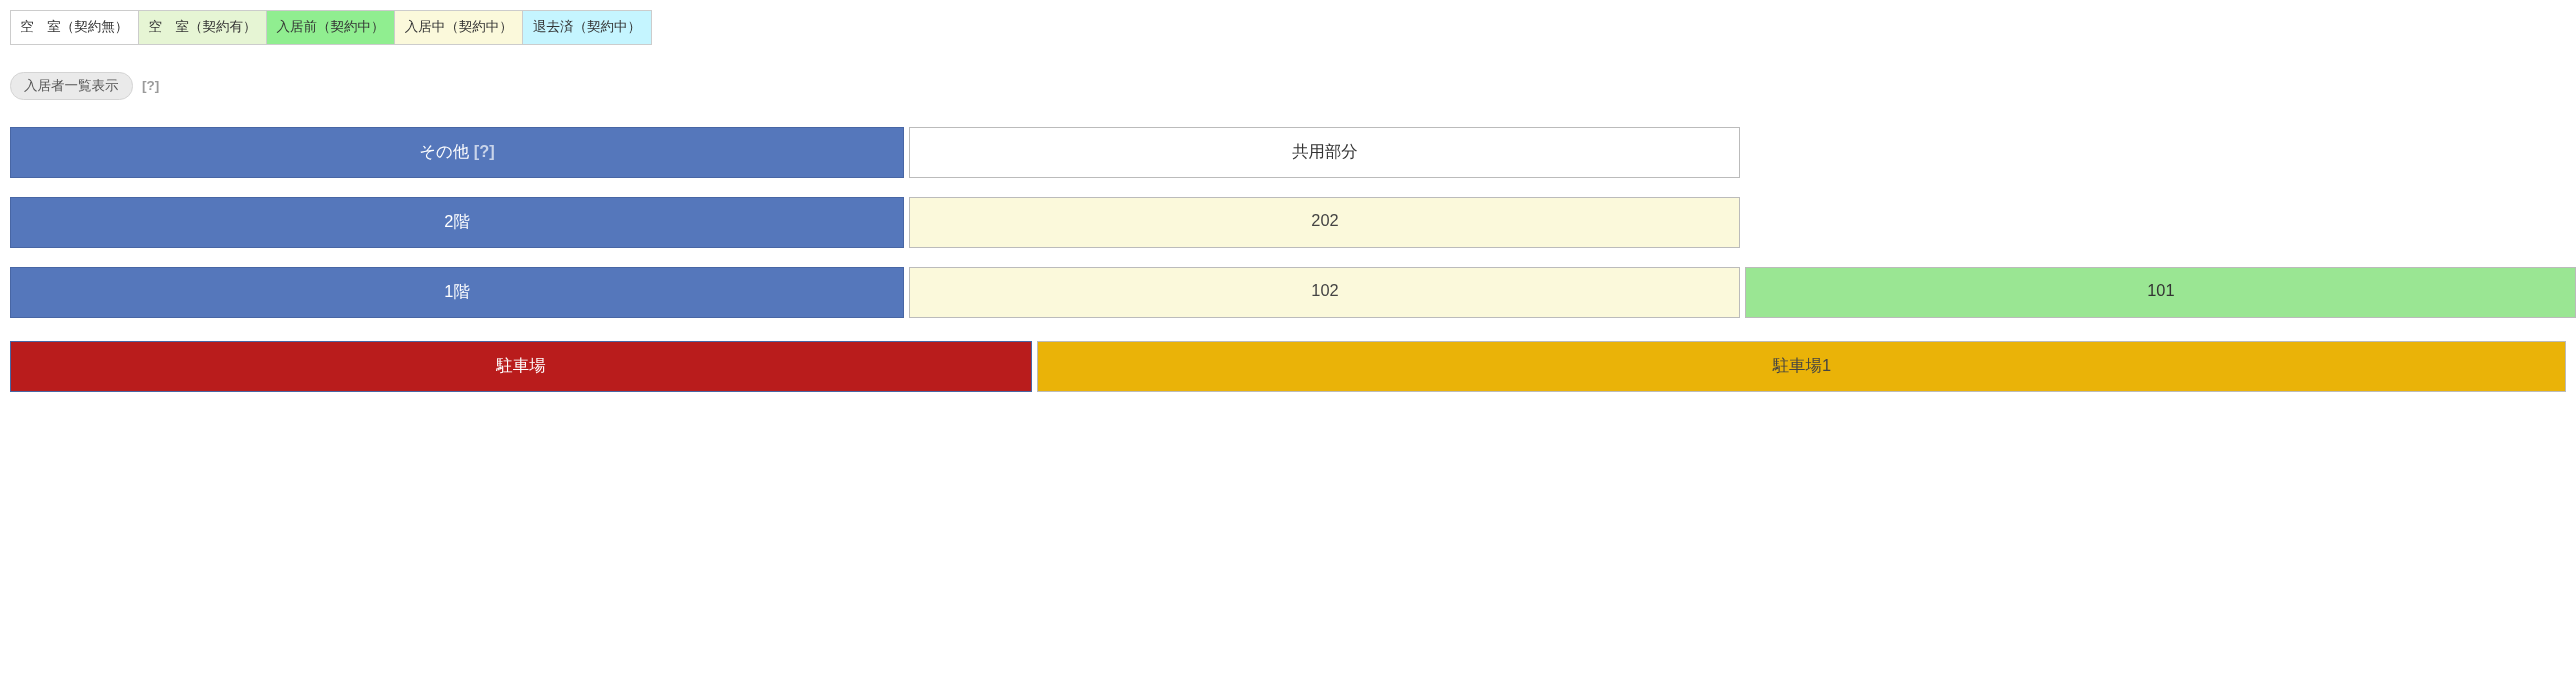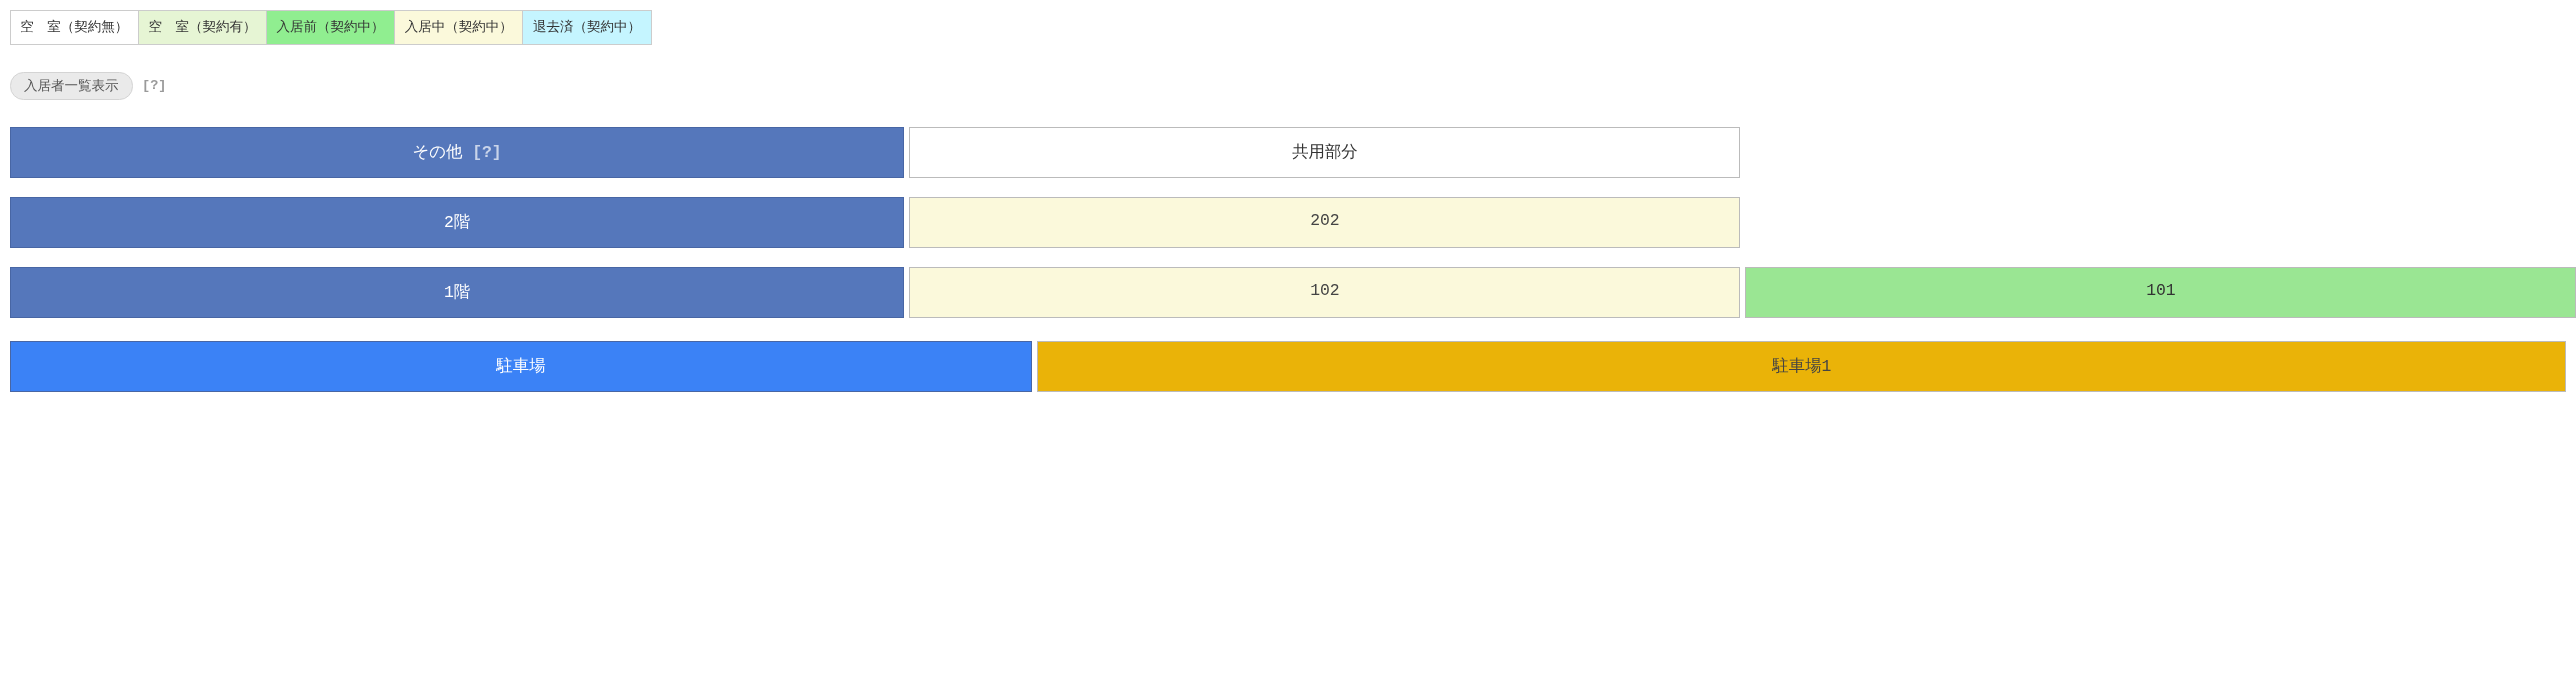--- a/index.html
+++ b/index.html
@@ -1,15 +1,15 @@
 <!DOCTYPE html>
 <html><head>
 <meta charset="utf-8">
 <style>
-  * { box-sizing: border-box; margin: 0; padding: 0; font-family: Liberation Mono, monospace; }
+  * { box-sizing: border-box; margin: 0; padding: 0; }
   body {
     font-family: "Hiragino Kaku Gothic ProN", "Hiragino Sans", Meiryo, sans-serif;
     background: #ffffff;
     padding: 9.6px;
     font-size: 14.5px;
     color: #333;
   }
 
   
   .legend {
@@ -94,21 +94,21 @@
   .unit-cream {
     background: #fbf9db;
     color: #444;
   }
   .unit-green {
     background: #9ae693;
     color: #333;
   }
 
   .parking-header {
-    background: #3b82f6;
+    background: #b91c1c;
     color: #ffffff;
     border: 1px solid #4866a4;
     flex: 0 0 40%;
   }
   .parking-cell {
     background: #eab308;
     color: #444;
     flex: 1;
     cursor: pointer;
   }

